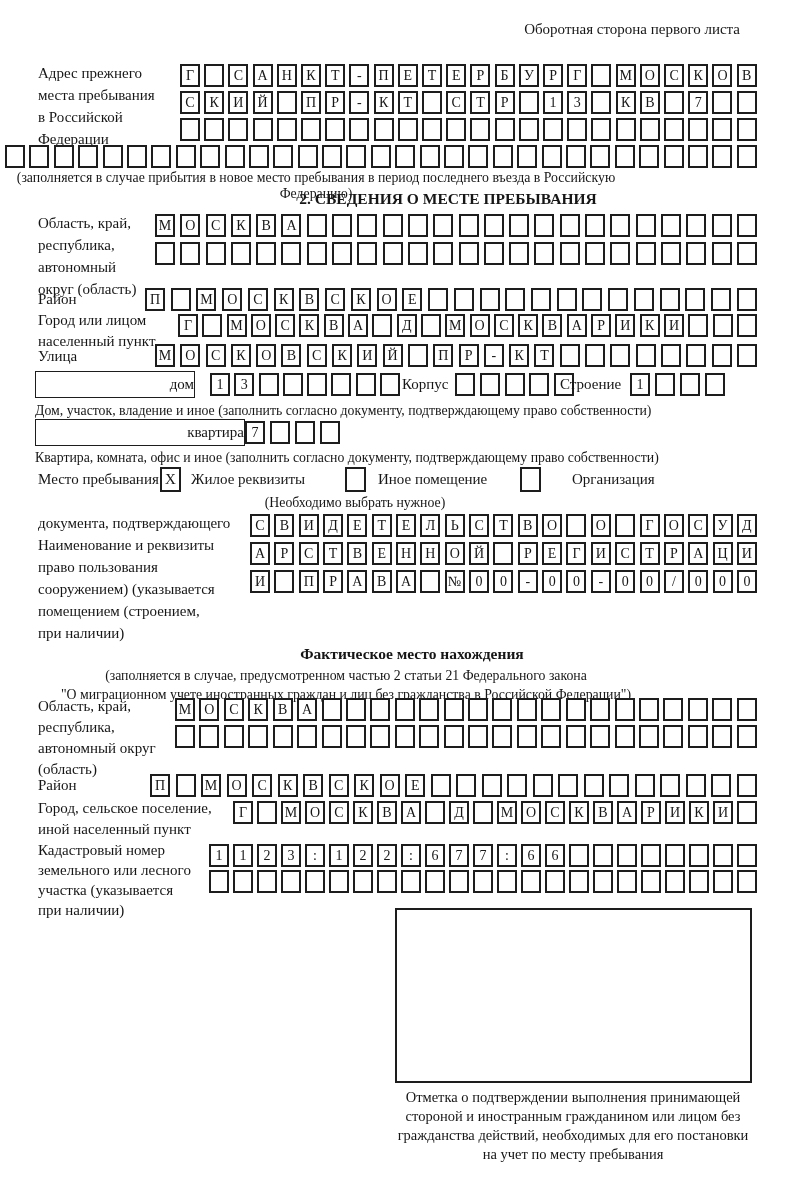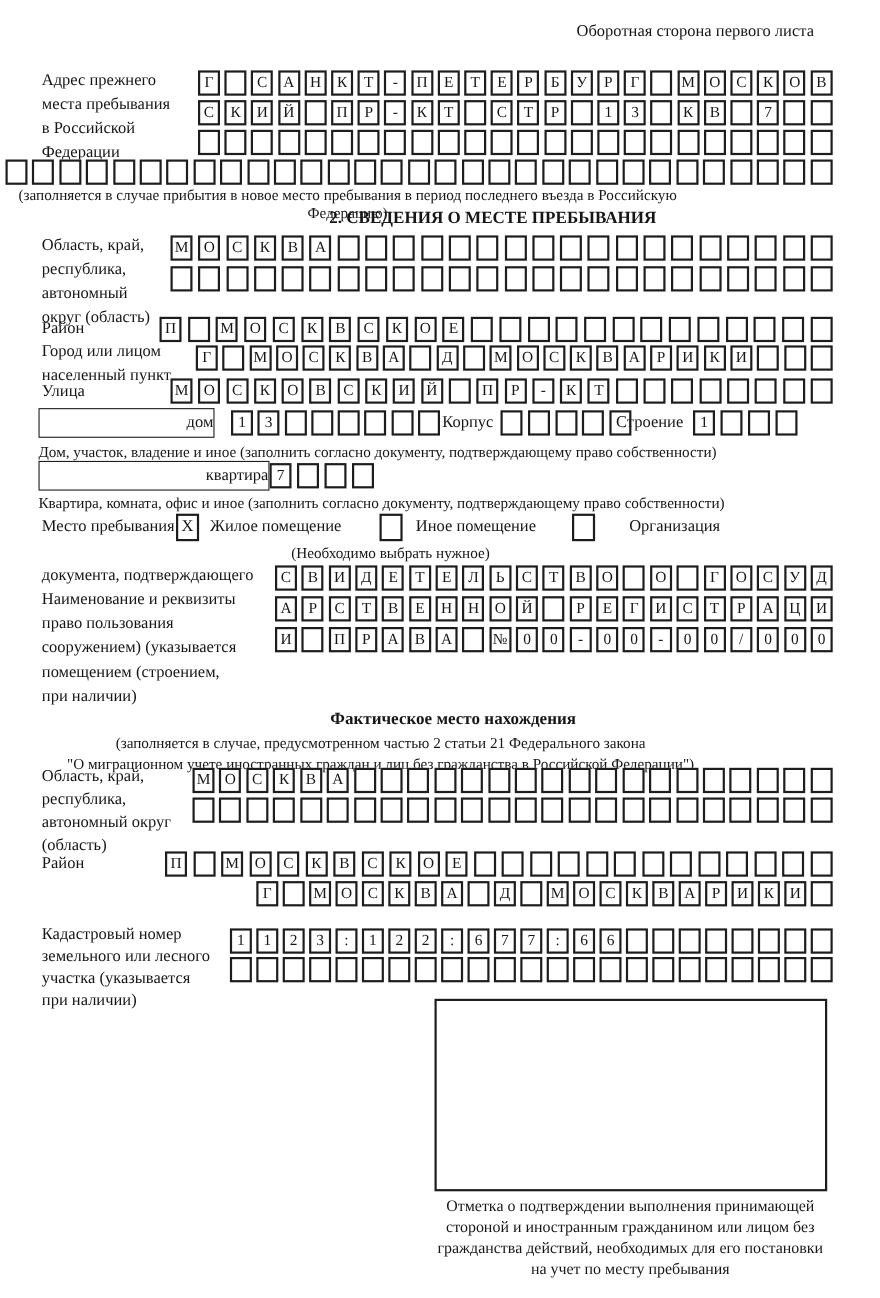--- a/index.html
+++ b/index.html
@@ -341,21 +341,21 @@
   <div class="cellrow" style="left:245px;top:421px;width:95px">
       <span class="cell">7</span>
       <span class="cell"></span>
       <span class="cell"></span>
       <span class="cell"></span>
     </div>
   <div class="t cap" style="left:35px;top:450px">Квартира, комната, офис и иное (заполнить согласно документу, подтверждающему право собственности)</div>
 
   <div class="t" style="left:38px;top:471px">Место пребывания:</div>
   <div class="chk" style="left:160px;top:467px">X</div>
-  <div class="t" style="left:191px;top:471px">Жилое помещение</div>
+  <div class="t" style="left:191px;top:471px">Жилое реквизиты</div>
   <div class="chk" style="left:345px;top:467px"></div>
   <div class="t" style="left:378px;top:471px">Иное помещение</div>
   <div class="chk" style="left:520px;top:467px"></div>
   <div class="t" style="left:572px;top:471px">Организация</div>
   <div class="t cap ctr" style="left:190px;top:495px;width:330px">(Необходимо выбрать нужное)</div>
 
   <div class="t lines" style="left:38px;top:512px">
       <div>документа, подтверждающего</div>
       <div>Наименование и реквизиты</div>
       <div>право пользования</div>
@@ -519,20 +519,24 @@
       <span class="cell"></span>
       <span class="cell"></span>
       <span class="cell"></span>
       <span class="cell"></span>
       <span class="cell"></span>
       <span class="cell"></span>
       <span class="cell"></span>
       <span class="cell"></span>
     </div>
 
+  <div class="t lines lh21" style="left:38px;top:798px">
+      <div>Город, сельское поселение,</div>
+      <div>иной населенный пункт</div>
+    </div>
   <div class="cellrow" style="left:233px;top:801px;width:524px">
       <span class="cell">Г</span>
       <span class="cell"></span>
       <span class="cell">М</span>
       <span class="cell">О</span>
       <span class="cell">С</span>
       <span class="cell">К</span>
       <span class="cell">В</span>
       <span class="cell">А</span>
       <span class="cell"></span>

